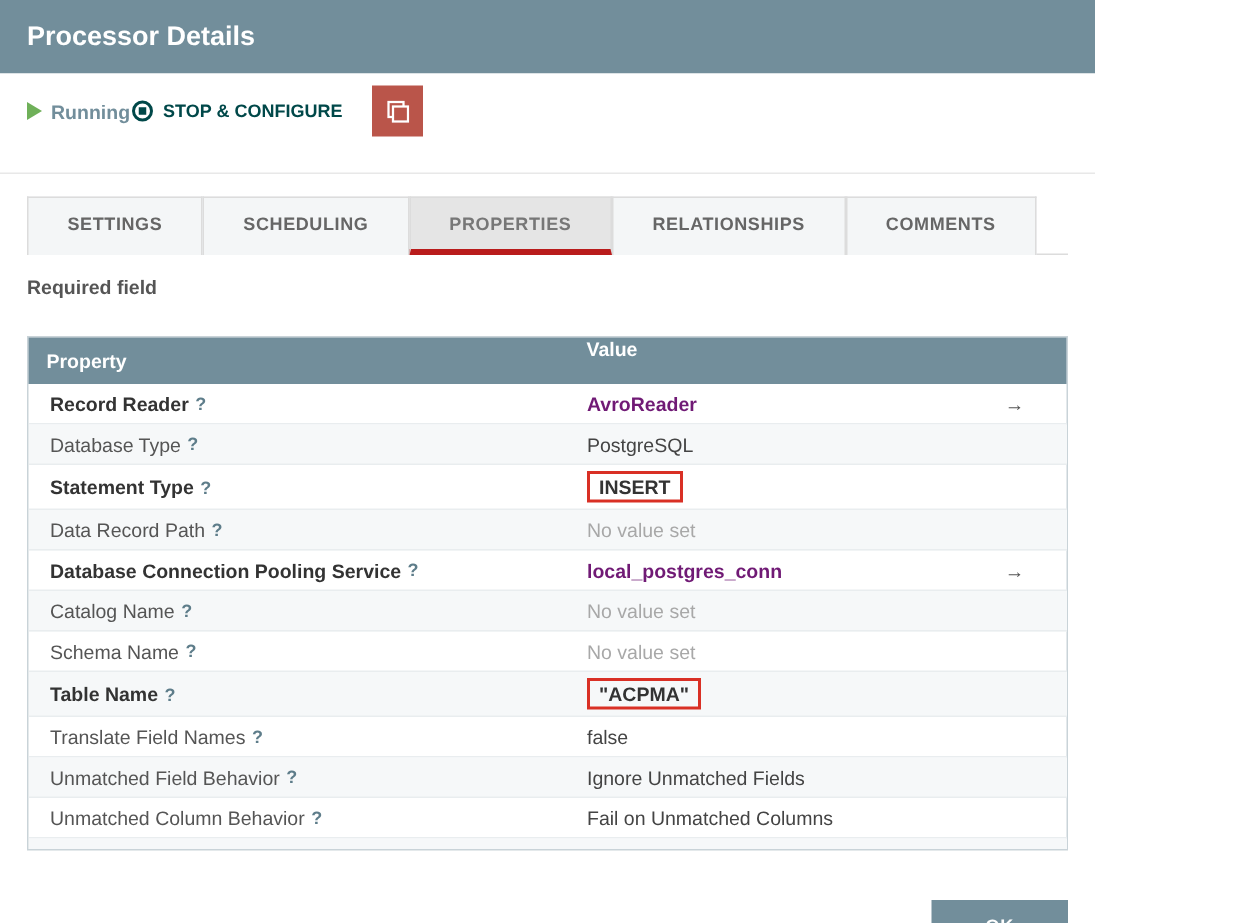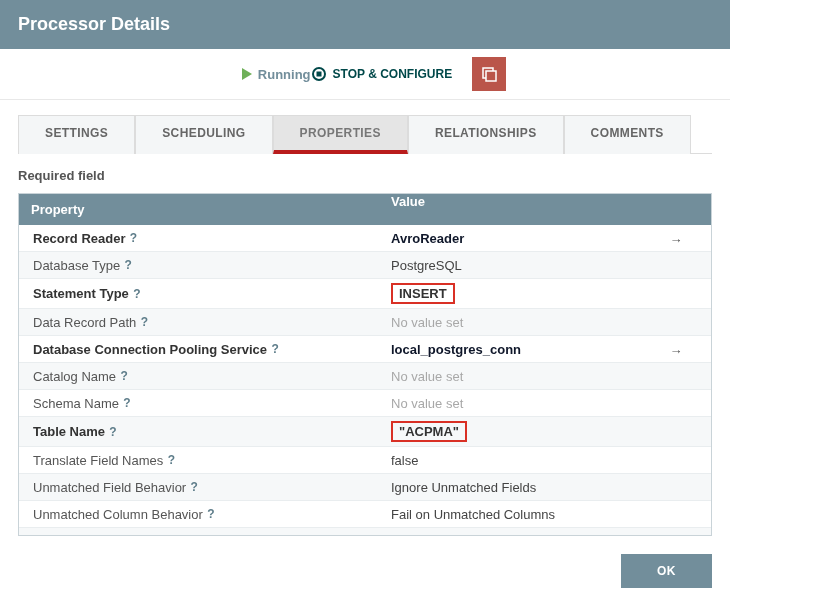--- a/index.html
+++ b/index.html
@@ -1,45 +1,45 @@
 <!DOCTYPE html>
 <html><head>
 <meta charset="utf-8">
 <style>
 *{box-sizing:border-box;margin:0;padding:0;font-family:Arial,Helvetica,sans-serif}
 body{background:#fff;width:833px;height:615px;overflow:hidden;position:relative}
 .dialog{width:730px;background:#fff}
 .header{background:#728e9b;padding:14px 18px}
 .header h1{color:#fff;font-size:18px;font-weight:bold}
-.statusbar{display:flex;align-items:center;justify-content:center;padding:8px 0 8px 18px;background:#fff;border-bottom:1px solid #e8e8e8}
+.statusbar{display:flex;align-items:center;justify-content:flex-start;padding:8px 0 24px 18px;background:#fff;border-bottom:1px solid #e8e8e8}
 .run-status{display:flex;align-items:center;gap:6px;color:#728e9b;font-size:13px;font-weight:bold}
 .play-icon{width:0;height:0;border-top:6px solid transparent;border-bottom:6px solid transparent;border-left:10px solid #6fb059}
 .actions{display:flex;align-items:center;gap:10px}
 .stop-configure{display:flex;align-items:center;gap:6px;color:#004849;font-size:12px;font-weight:bold;cursor:pointer;padding-right:10px}
 .gear svg{display:block}
 .corner{width:34px;height:34px;background:#ba554a;display:flex;align-items:center;justify-content:center;cursor:pointer}
 .corner svg{display:block}
 .tabs{display:flex;padding:14px 18px 0 18px}
 .tab{padding:10px 26px;border:1px solid #dcdcdc;border-bottom:none;background:#f4f6f7;color:#666;font-size:12px;font-weight:bold;letter-spacing:.4px;cursor:pointer;position:relative;top:1px}
 .tab.active{background:#e5e5e5;color:#777;border-bottom:4px solid #b91c1c;z-index:2}
 .tabline{border-top:1px solid #dcdcdc;margin:0 18px}
 .req-label{padding:14px 18px 10px 18px;font-size:13px;font-weight:bold;color:#555}
-.table-wrap{margin:0 18px;border:1px solid #c9d3d8}
+.table-wrap{margin:15px 18px;border:1px solid #c9d3d8}
 .thead{display:flex;background:#728e9b;color:#fff;font-size:13px;font-weight:bold}
 .th-prop{flex:0 0 360px;padding:8px 12px}
 .th-val{flex:1;padding:0 12px}
 .tbody{max-height:310px;overflow-y:scroll;overflow-x:auto}
 .row{display:flex;align-items:center;border-bottom:1px solid #e9edef;font-size:13px;min-height:27px}
 .row:nth-child(even){background:#f6f8f9}
 .cell-prop{flex:0 0 360px;display:flex;align-items:center;justify-content:flex-start;padding:4px 10px 4px 14px;color:#555}
 .cell-prop.bold{font-weight:bold;color:#333}
 .help{color:#5e7d8a;font-size:12px;width:16px;height:16px;border-radius:50%;display:flex;align-items:center;justify-content:center;cursor:pointer}
 .help::before{content:"?";font-weight:bold}
 .cell-val{flex:1;padding:4px 12px;color:#444;display:flex;align-items:center}
-.cell-val.bold{font-weight:bold;color:#0f172a}
+.cell-val.bold{font-weight:bold;color:#701a75}
 .cell-val.placeholder{color:#a8a8a8}
 .cell-goto{flex:0 0 70px;text-align:center;padding:4px 12px}
 .arrow{color:#555;font-weight:bold;cursor:pointer}
 .hl-box{border:2px solid #d93025;padding:1px 6px;display:inline-block;font-weight:bold;color:#333}
 .footer{display:flex;justify-content:flex-end;padding:18px}
 .ok-btn{background:#728e9b;color:#fff;font-size:12px;font-weight:bold;border:none;padding:10px 36px;cursor:pointer;letter-spacing:.5px}
 .tbody::-webkit-scrollbar{width:12px;height:12px}
 .tbody::-webkit-scrollbar-track{background:#e8e8e8}
 .tbody::-webkit-scrollbar-thumb{background:#bdbdbd}
 </style>

